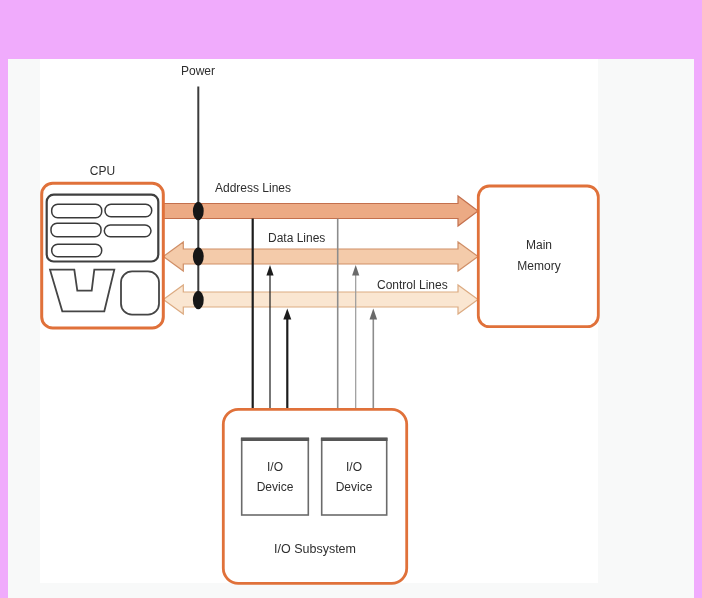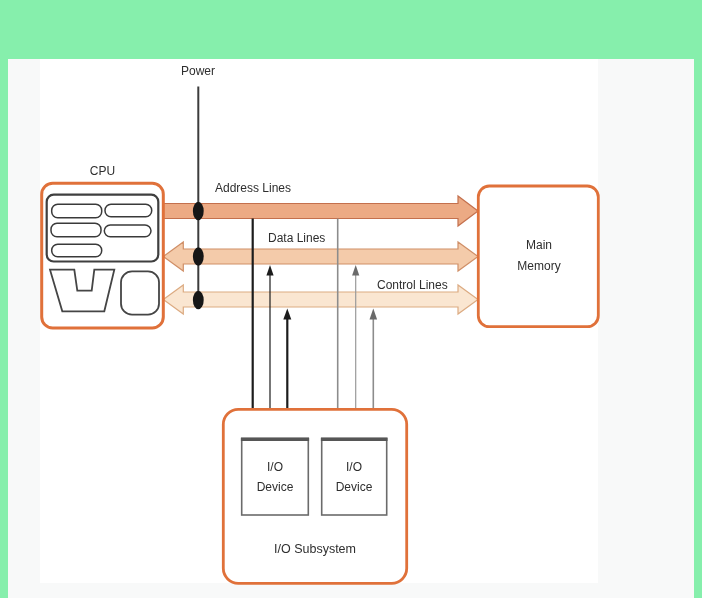--- a/index.html
+++ b/index.html
@@ -2,21 +2,21 @@
 <html><head>
 <meta charset="utf-8">
 <style>
   html, body {
     margin: 0; padding: 0;
     background: #ffffff;
   }
   .stage {
     position: relative;
     width: 702px; height: 598px;
-    background: #86efac;
+    background: #f0abfc;
     overflow: hidden;
     font-family: "Liberation Sans", sans-serif;
   }
   svg { display: block; }
   svg text {
     font-family: "Liberation Sans", sans-serif;
     font-size: 12px;
     fill: #2e2e2e;
   }
   svg text.sub-label { font-size: 12.5px; }

